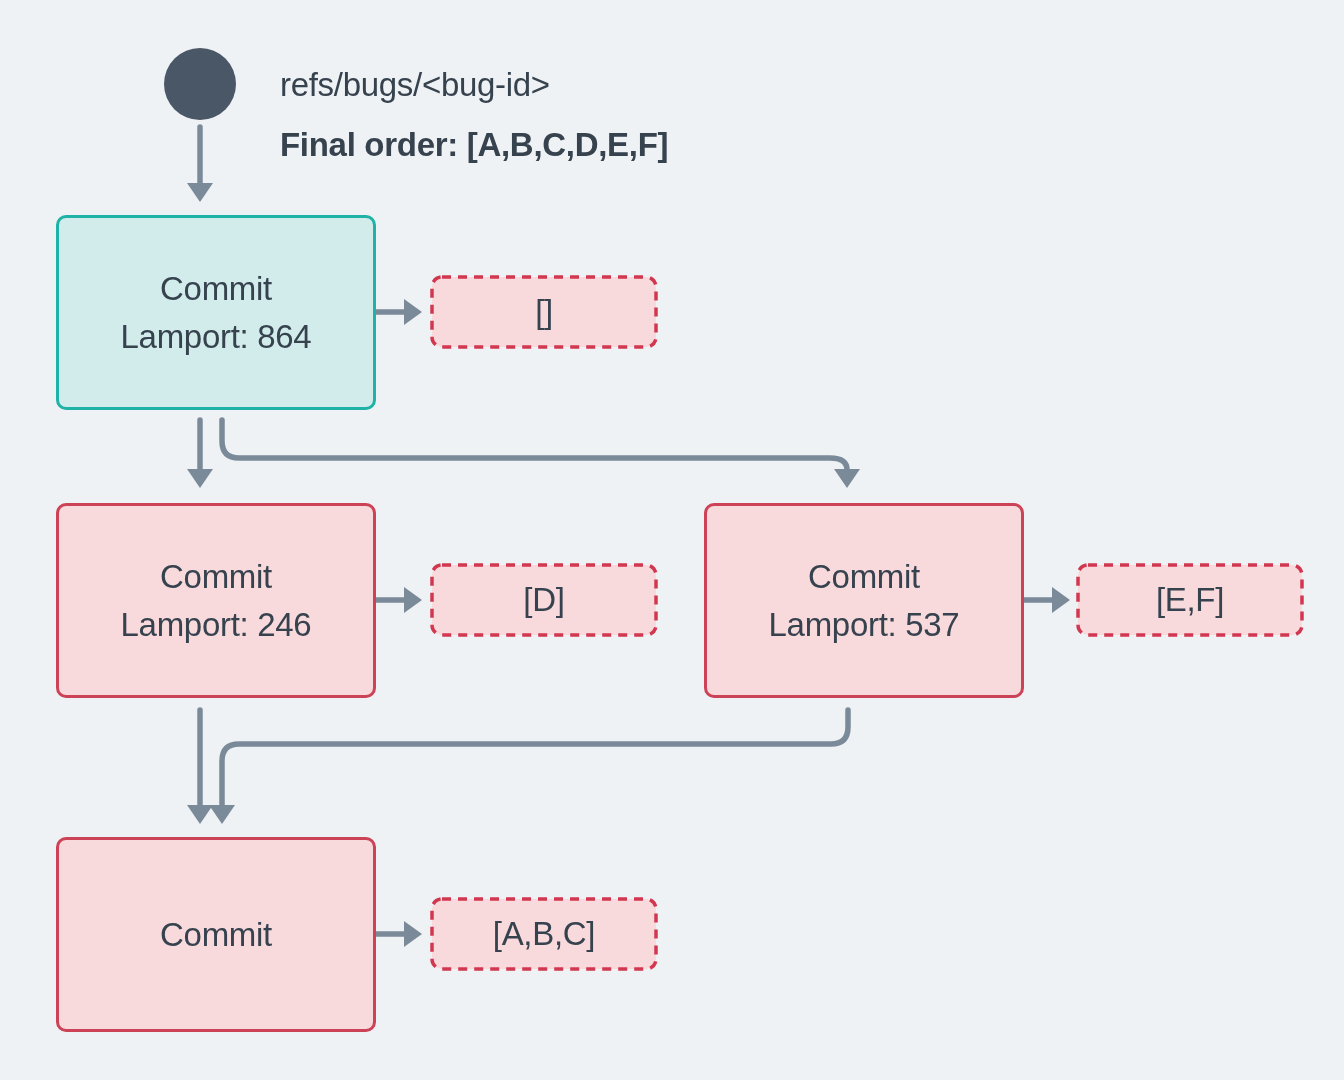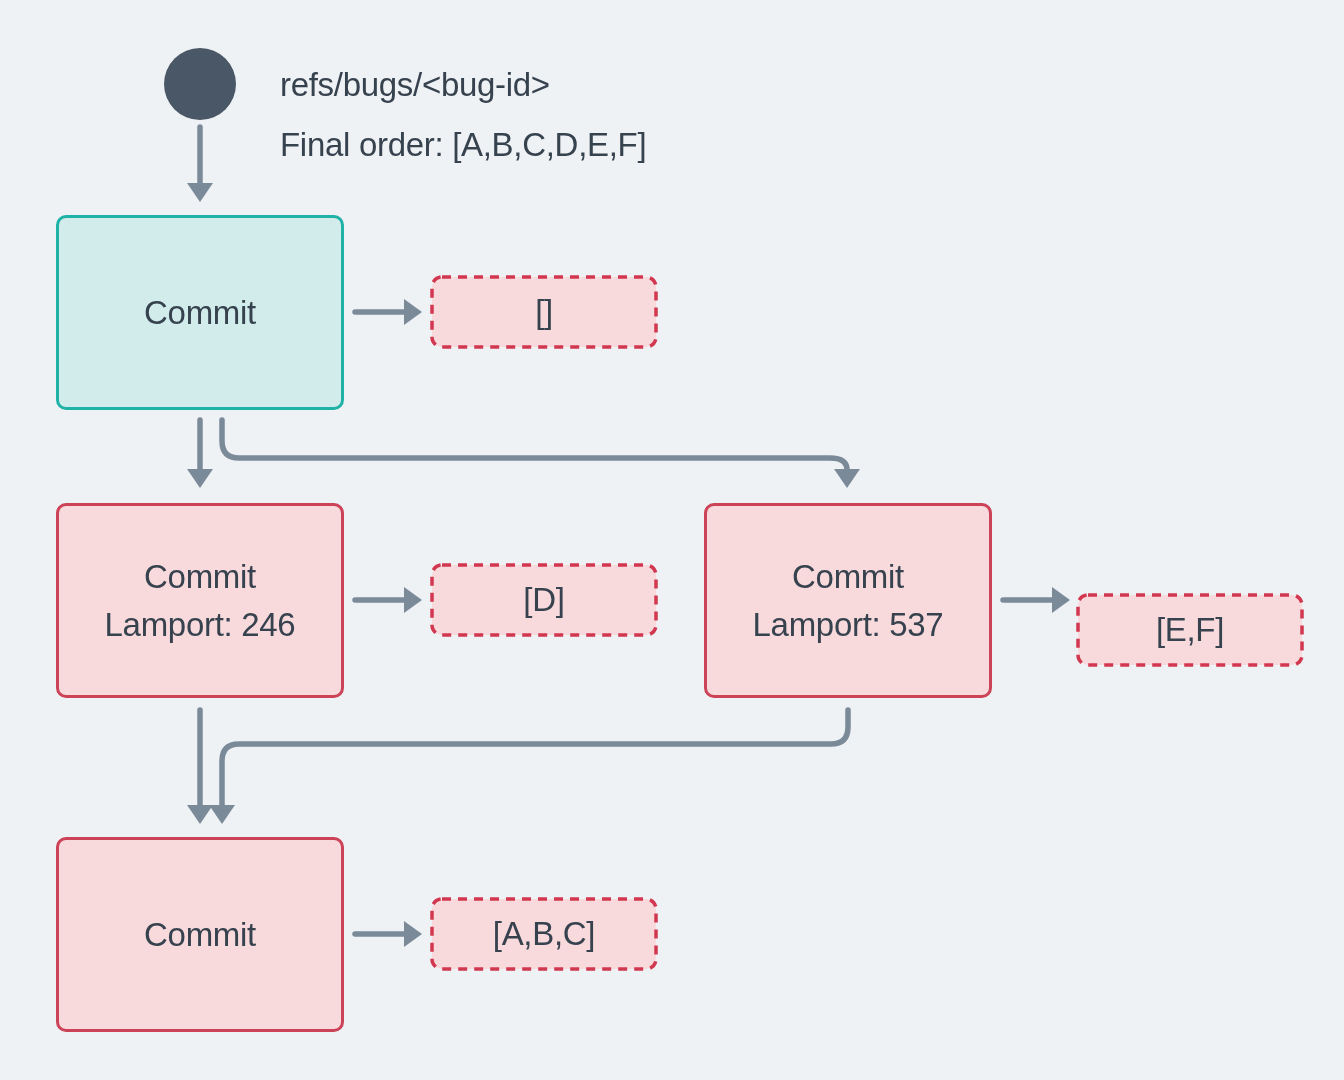--- a/index.html
+++ b/index.html
@@ -57,28 +57,28 @@
     line-height:38px;
     letter-spacing:-0.3px;
     color:var(--text);
     white-space:nowrap;
   }
   .final-order{
     position:absolute;
     left:272px;top:126px;
     font-size:33px;
     line-height:38px;
-    font-weight:normal;
+    font-weight:bold;
     letter-spacing:-0.3px;
     color:var(--text);
     white-space:nowrap;
   }
   .commit-node{
     position:absolute;
-    width:288px;height:195px;
+    width:320px;height:195px;
     box-sizing:border-box;
     border:3.5px solid var(--red-border);
     background:var(--red-fill);
     border-radius:10px;
     display:flex;
     flex-direction:column;
     align-items:center;
     justify-content:center;
   }
   .commit-node.head-node{
@@ -151,20 +151,21 @@
     <line class="edge" x1="347" y1="934" x2="397" y2="934"></line>
     <polygon class="head" points="396,921 396,947 414,934"></polygon>
   </svg>
 
   <div class="ref-dot"></div>
   <div class="ref-label">refs/bugs/&lt;bug-id&gt;</div>
   <div class="final-order">Final order: [A,B,C,D,E,F]</div>
 
   <div class="commit-node head-node" style="left:48px;top:215px;">
     <div class="commit-line">Commit</div>
+    <div class="commit-line">Lamport: 864</div>
   </div>
 
   <div class="commit-node" style="left:48px;top:503px;">
     <div class="commit-line">Commit</div>
     <div class="commit-line">Lamport: 246</div>
   </div>
 
   <div class="commit-node" style="left:696px;top:503px;">
     <div class="commit-line">Commit</div>
     <div class="commit-line">Lamport: 537</div>
@@ -181,21 +182,21 @@
     <span class="payload-text">[]</span>
   </div>
 
   <div class="payload" style="left:422px;top:563px;">
     <svg width="228" height="74">
         <rect class="dash-rect" x="2" y="2" width="224" height="70" rx="10"></rect>
       </svg>
     <span class="payload-text">[D]</span>
   </div>
 
-  <div class="payload" style="left:1068px;top:593px;align-items:center;">
+  <div class="payload" style="left:1068px;top:563px;align-items:center;">
     <svg width="228" height="74">
         <rect class="dash-rect" x="2" y="2" width="224" height="70" rx="10"></rect>
       </svg>
     <span class="payload-text">[E,F]</span>
   </div>
 
   <div class="payload" style="left:422px;top:897px;justify-content:center;">
     <svg width="228" height="74">
         <rect class="dash-rect" x="2" y="2" width="224" height="70" rx="10"></rect>
       </svg>

